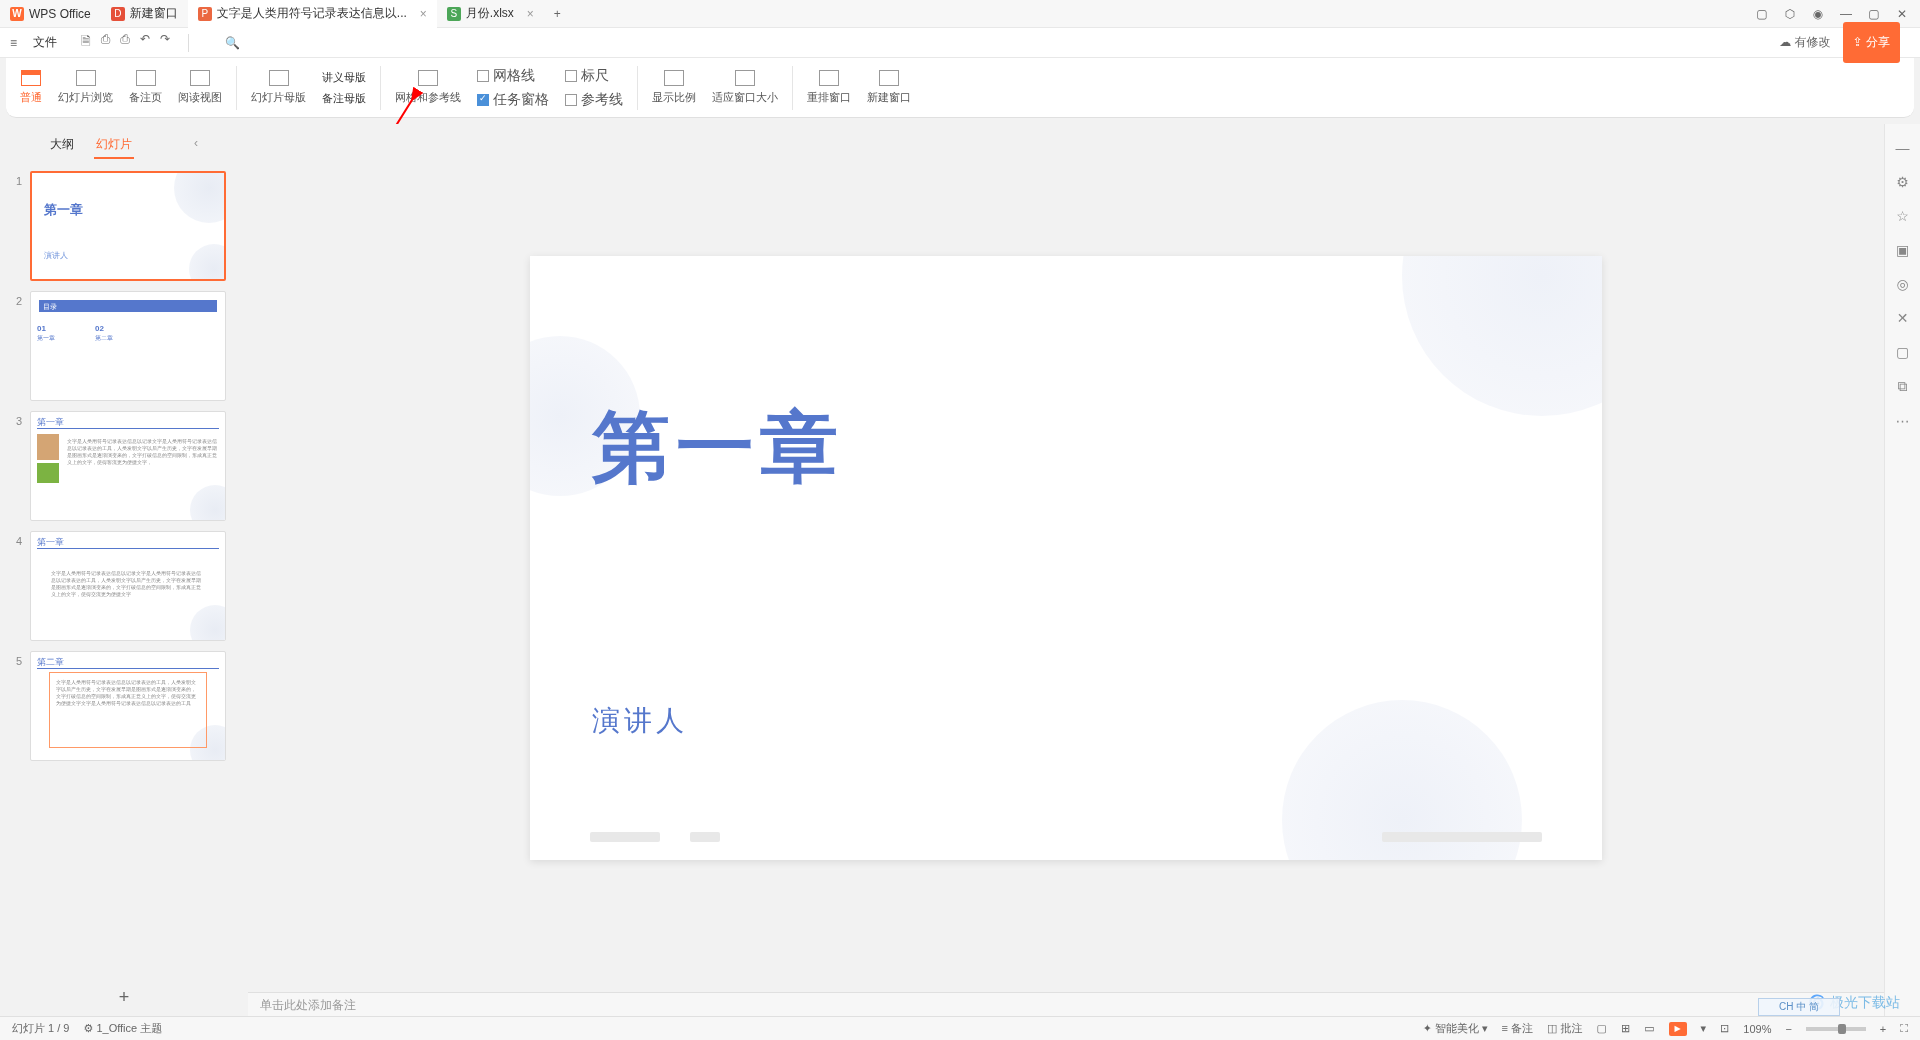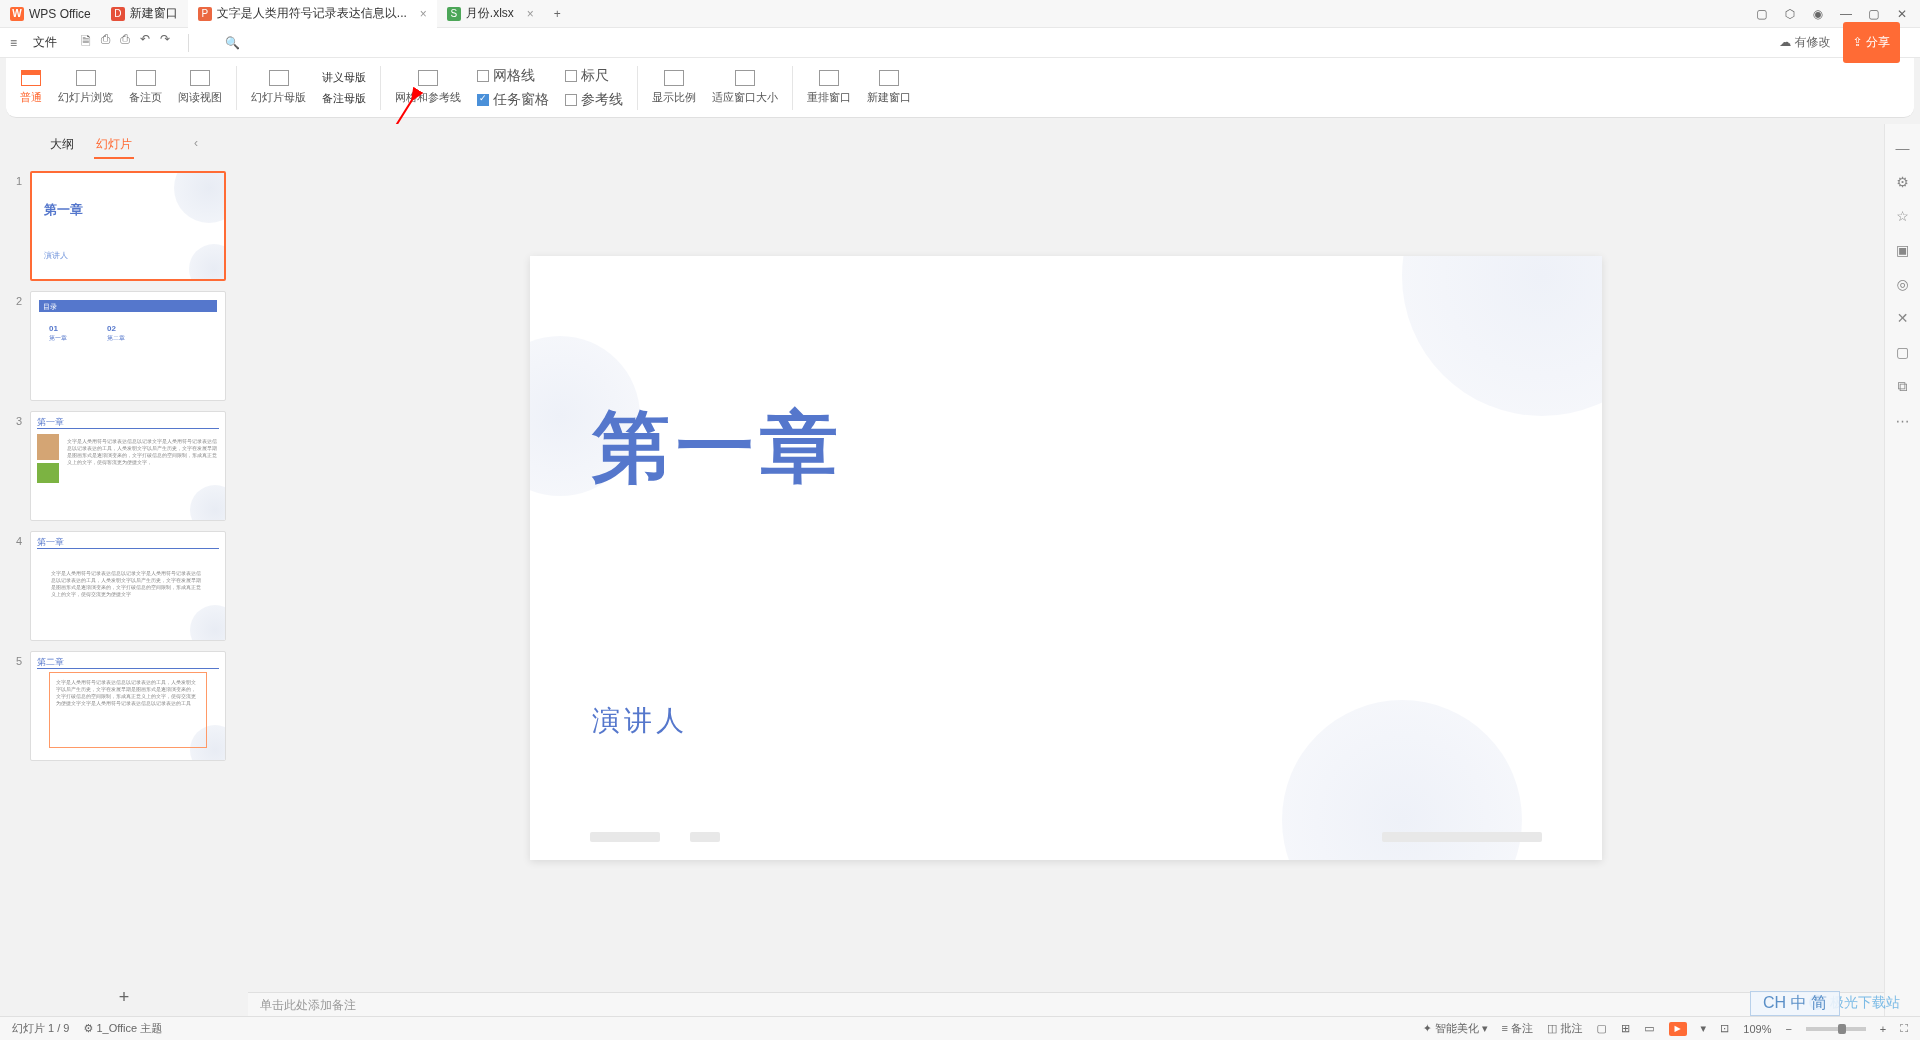--- a/index.html
+++ b/index.html
@@ -52,21 +52,21 @@
 .thumbs{flex:1;overflow-y:auto;padding:6px 8px;}
 .thumb-row{display:flex;gap:8px;margin-bottom:10px;}
 .thumb-num{width:14px;text-align:right;color:#888;font-size:11px;padding-top:4px;}
 .thumb{width:196px;height:110px;background:#fff;border:1px solid #ddd;border-radius:2px;position:relative;overflow:hidden;}
 .thumb.selected{border:2px solid #ff6b35;}
 .thumb-circ{position:absolute;width:70px;height:70px;border-radius:50%;background:radial-gradient(#e8ecf4,#f5f7fb);right:-20px;top:-20px;}
 .thumb-circ2{position:absolute;width:50px;height:50px;border-radius:50%;background:radial-gradient(#e8ecf4,#f5f7fb);right:-15px;bottom:-15px;}
 .t1-title{position:absolute;left:12px;top:28px;color:#5577cc;font-size:13px;font-weight:bold;}
 .t1-sub{position:absolute;left:12px;bottom:18px;color:#7799dd;font-size:8px;}
 .t2-bar{position:absolute;top:8px;left:8px;right:8px;height:12px;background:#5577cc;color:#fff;font-size:7px;padding:2px 4px;}
-.t2-cols{position:absolute;top:32px;left:18px;display:flex;gap:40px;}
+.t2-cols{position:absolute;top:32px;left:6px;display:flex;gap:40px;}
 .t2-col{font-size:8px;color:#5577cc;}
 .t3-head{position:absolute;top:4px;left:6px;font-size:9px;color:#5577cc;}
 .t3-line{position:absolute;top:16px;left:6px;right:6px;height:1px;background:#5577cc;}
 .t3-imgs{position:absolute;top:22px;left:6px;display:flex;flex-direction:column;gap:3px;}
 .t3-img{width:22px;height:26px;background:#d4a574;}
 .t3-img2{width:22px;height:20px;background:#7cb342;}
 .t3-text{position:absolute;top:26px;left:36px;right:6px;font-size:5px;line-height:7px;color:#888;}
 .t4-text{position:absolute;top:38px;left:20px;right:20px;font-size:5px;line-height:7px;color:#888;}
 .t5-head{position:absolute;top:4px;left:6px;font-size:9px;color:#5577cc;}
 .t5-box{position:absolute;top:20px;left:18px;right:18px;bottom:12px;border:1px solid #ff9966;padding:6px;font-size:5px;line-height:7px;color:#888;}
@@ -90,21 +90,21 @@
 .notes-bar{height:24px;background:#f7f7f7;border-top:1px solid #e0e0e0;padding:4px 12px;color:#999;font-size:12px;}
 
 .right-rail{width:36px;background:#f7f7f7;display:flex;flex-direction:column;align-items:center;gap:18px;padding-top:16px;border-left:1px solid #e5e5e5;}
 .right-rail span{color:#888;cursor:pointer;font-size:14px;}
 
 .status-bar{height:24px;background:#f7f7f7;border-top:1px solid #e0e0e0;display:flex;align-items:center;padding:8px 12px;font-size:11px;color:#666;}
 .status-left{display:flex;gap:14px;}
 .status-right{margin-left:auto;display:flex;gap:14px;align-items:center;}
 .play-btn{width:18px;height:14px;background:#ff6b35;border-radius:2px;display:flex;align-items:center;justify-content:center;color:#fff;font-size:8px;}
 .watermark{position:absolute;right:20px;bottom:28px;opacity:0.7;font-size:14px;color:#4aa3df;}
-.ime-float{position:absolute;right:80px;bottom:24px;font-size:16px;color:#5a8fc7;background:rgba(240,245,252,0.9);padding:1px 12px;border:1px solid #b8d0ea;text-align:center;}
+.ime-float{position:absolute;right:80px;bottom:24px;font-size:10px;color:#5a8fc7;background:rgba(240,245,252,0.9);padding:1px 20px;border:1px solid #b8d0ea;text-align:center;}
 </style>
 </head>
 <body>
 
 <div class="title-bar">
   <div class="tab">
     <span class="icon-box icon-w">W</span>
     <span>WPS Office</span>
   </div>
   <div class="tab">

